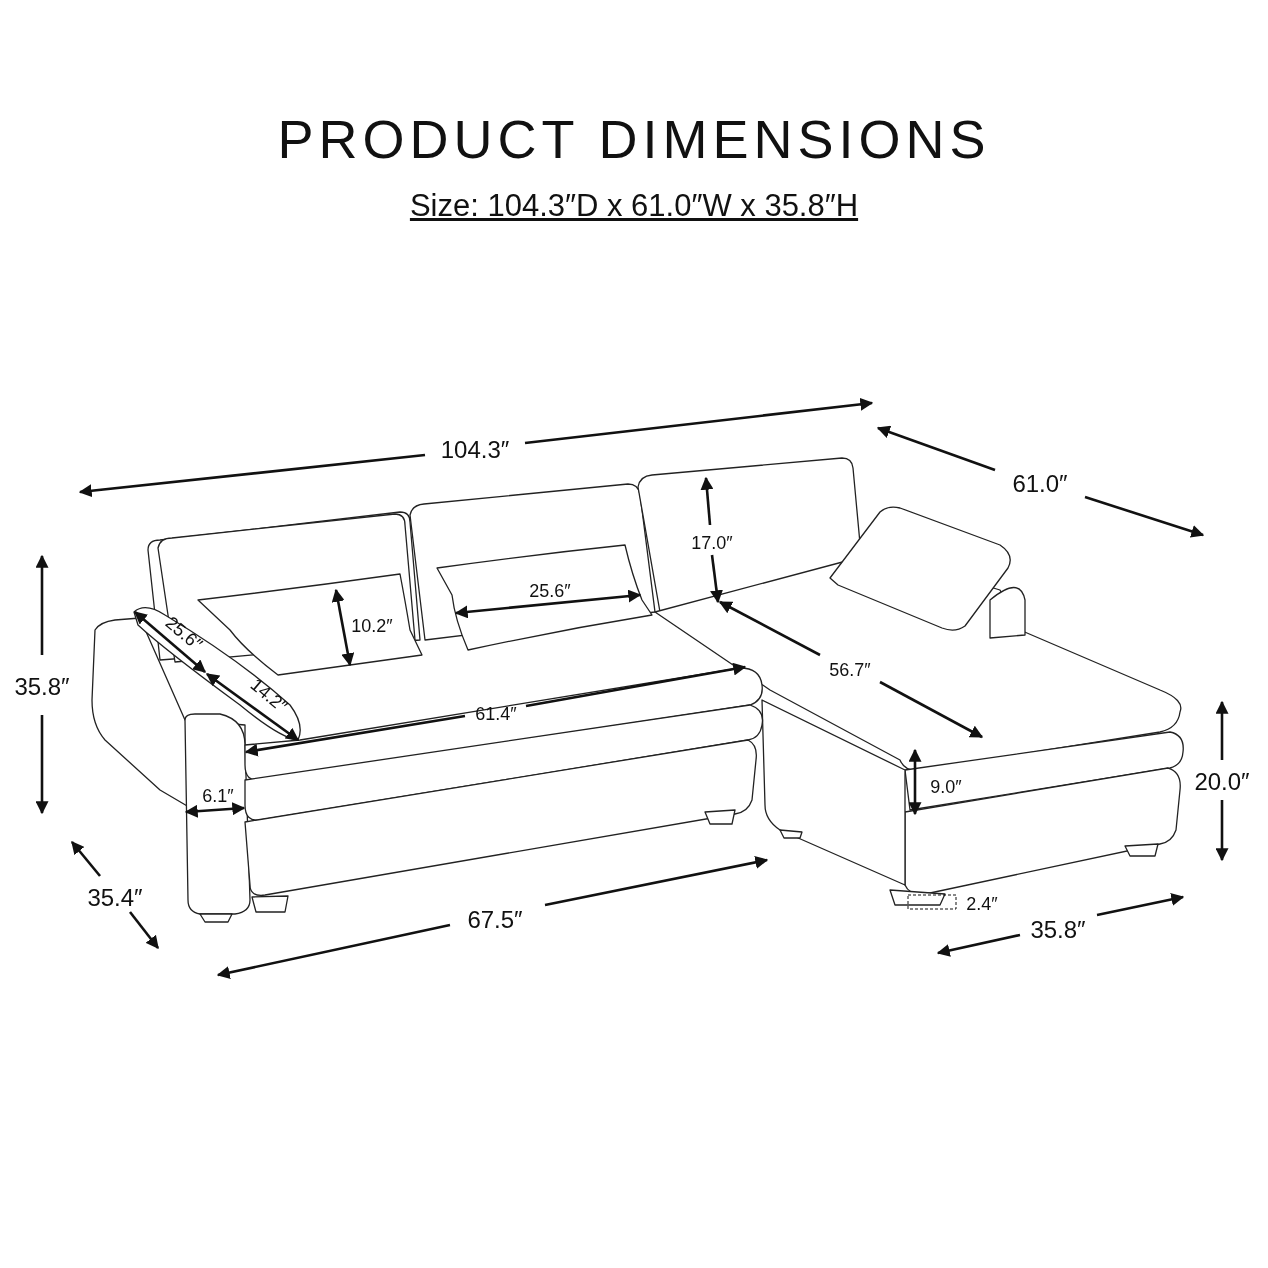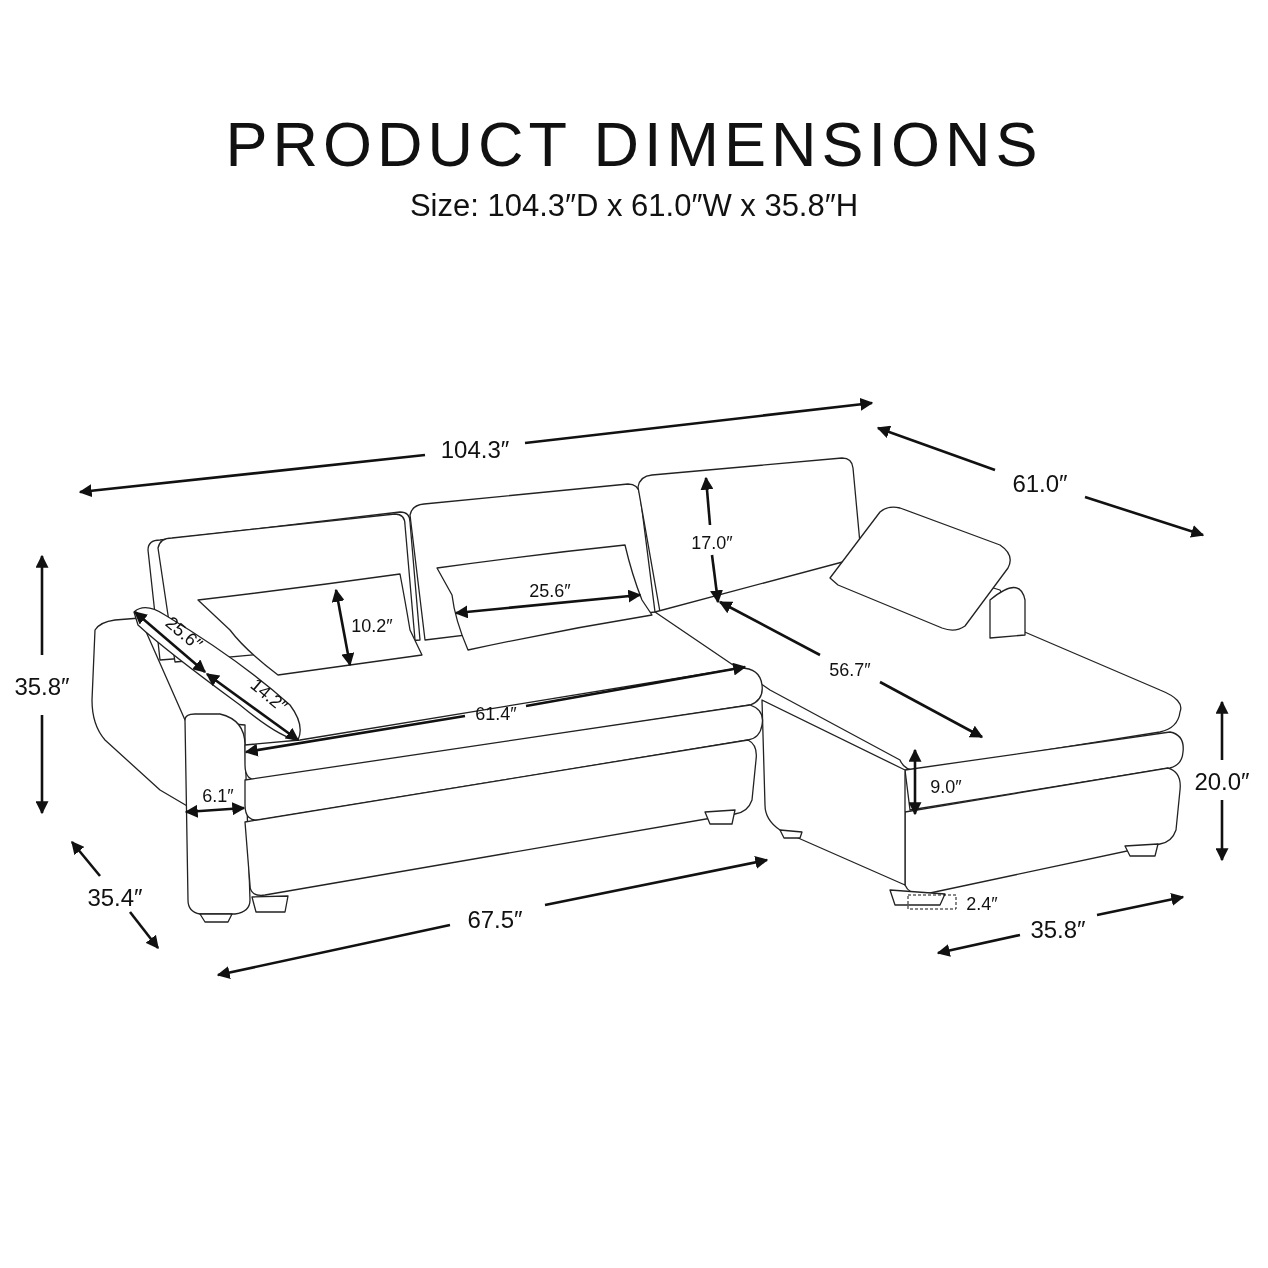--- a/index.html
+++ b/index.html
@@ -1,18 +1,18 @@
 <!DOCTYPE html>
 <html><head>
 <meta charset="utf-8">
 <style>
   html, body { margin: 0; padding: 0; background: #ffffff; }
   body { width: 1268px; height: 1268px; position: relative; overflow: hidden; font-family: "Liberation Sans", sans-serif; color: #111; }
-  .title { position: absolute; top: 108px; left: 0; width: 1268px; text-align: center; font-size: 63px; letter-spacing: 5px; font-weight: 400; color: #111; }
-  .subtitle { position: absolute; top: 188px; left: 0; width: 1268px; text-align: center; font-size: 31px; color: #111; }
+  .title { position: absolute; top: 108px; left: 0; width: 1268px; text-align: center; font-size: 54px; letter-spacing: 5px; font-weight: 400; color: #111; }
+  .subtitle { position: absolute; top: 188px; left: 0; width: 1268px; text-align: center; font-size: 31px; color: #111; text-decoration: underline; }
   svg { position: absolute; left: 0; top: 0; }
   .sofa { fill: #fff; stroke: #222; stroke-width: 1.3; stroke-linejoin: round; stroke-linecap: round; }
   .dim { stroke: #111; stroke-width: 2.6; fill: none; }
   .lbl { font-family: "Liberation Sans", sans-serif; fill: #111; }
 </style>
 </head>
 <body>
 
 <div class="title">PRODUCT DIMENSIONS</div>
 <div class="subtitle">Size: 104.3″D x 61.0″W x 35.8″H</div>

